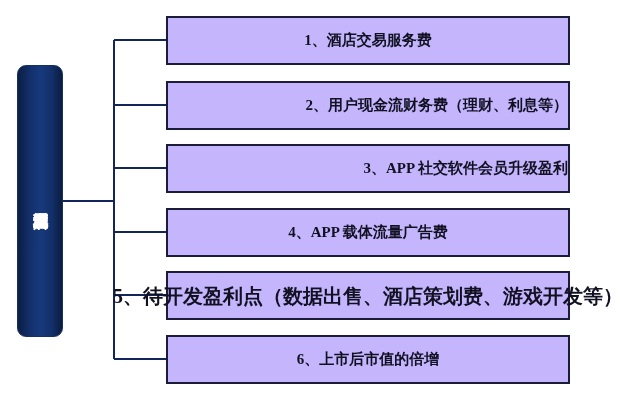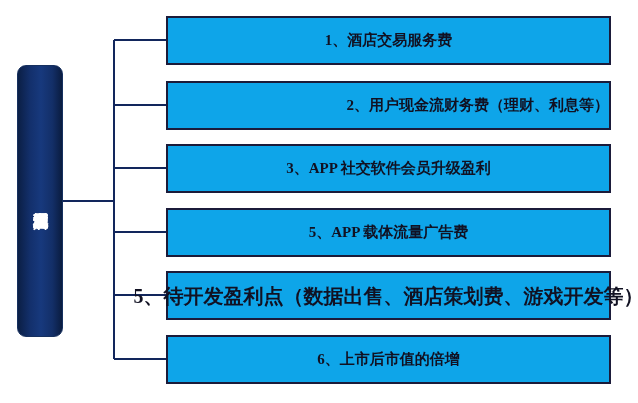--- a/index.html
+++ b/index.html
@@ -61,45 +61,45 @@
     top: 0;
     width: 638px;
     height: 403px;
     pointer-events: none;
   }
 
   
   .leaf-box {
     position: absolute;
     left: 166px;
-    width: 445px;
+    width: 404px;
     height: 49px;
     box-sizing: border-box;
     border: 2px solid #1b1b3a;
-    background: #0ea5e9;
+    background: #c4b5fd;
     display: flex;
     align-items: center;
     justify-content: center;
   }
   .leaf-label {
     color: #111122;
     font-size: 15px;
     font-weight: bold;
     line-height: 1.1;
     white-space: nowrap;
     text-align: center;
     font-family: "Liberation Serif", "DejaVu Serif", serif;
   }
   .leaf-box.wide .leaf-label {
     font-size: 20px;
   }
 
   .leaf-1 { top: 16px; }
   .leaf-2 { top: 81px; justify-content: flex-end; }
-  .leaf-3 { top: 144px; }
+  .leaf-3 { top: 144px; justify-content: flex-end; }
   .leaf-4 { top: 208px; }
   .leaf-5 { top: 271px; }
   .leaf-6 { top: 335px; }
 </style>
 </head>
 <body>
 
 <div id="diagram-root">
 
   <svg class="connector-layer" width="638" height="403" viewBox="0 0 638 403" xmlns="http://www.w3.org/2000/svg">
@@ -128,21 +128,21 @@
 
   <div class="leaf-box leaf-2">
     <span class="leaf-label">2、用户现金流财务费（理财、利息等）</span>
   </div>
 
   <div class="leaf-box leaf-3">
     <span class="leaf-label">3、APP 社交软件会员升级盈利</span>
   </div>
 
   <div class="leaf-box leaf-4">
-    <span class="leaf-label">5、APP 载体流量广告费</span>
+    <span class="leaf-label">4、APP 载体流量广告费</span>
   </div>
 
   <div class="leaf-box leaf-5 wide">
     <span class="leaf-label">5、待开发盈利点（数据出售、酒店策划费、游戏开发等）</span>
   </div>
 
   <div class="leaf-box leaf-6">
     <span class="leaf-label">6、上市后市值的倍增</span>
   </div>
 

